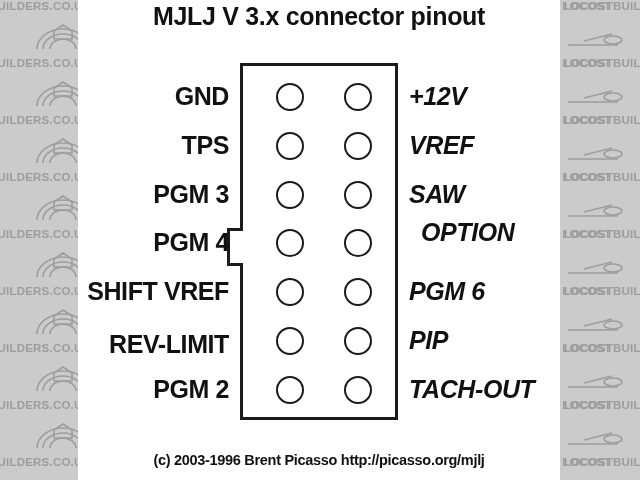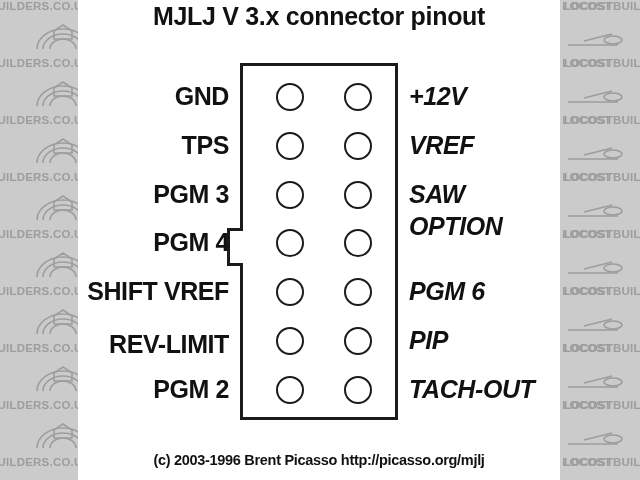--- a/index.html
+++ b/index.html
@@ -827,21 +827,21 @@
         <div class="pin-circle" style="left: 266px; top: 131.8px;"></div>
         <div class="pin-label left" style="top: 132.8px;">TPS</div>
         <div class="pin-label right" style="top: 132.8px;">VREF</div>
         <div class="pin-circle" style="left: 198px; top: 180.6px;"></div>
         <div class="pin-circle" style="left: 266px; top: 180.6px;"></div>
         <div class="pin-label left" style="top: 181.6px;">PGM 3</div>
         <div class="pin-label right" style="top: 181.6px;">SAW</div>
         <div class="pin-circle" style="left: 198px; top: 229.4px;"></div>
         <div class="pin-circle" style="left: 266px; top: 229.4px;"></div>
         <div class="pin-label left" style="top: 230.4px;">PGM 4</div>
-        <div class="pin-label right" style="top: 214px;">OPTION</div>
+        <div class="pin-label right" style="top: 220px; margin-left: 12px;">OPTION</div>
         <div class="pin-circle" style="left: 198px; top: 278.2px;"></div>
         <div class="pin-circle" style="left: 266px; top: 278.2px;"></div>
         <div class="pin-label left" style="top: 279.2px;">SHIFT VREF</div>
         <div class="pin-label right" style="top: 279.2px;">PGM 6</div>
         <div class="pin-circle" style="left: 198px; top: 327px;"></div>
         <div class="pin-circle" style="left: 266px; top: 327px;"></div>
         <div class="pin-label left" style="top: 312px; margin-top: 20px;">REV-LIMIT</div>
         <div class="pin-label right" style="top: 328px;">PIP</div>
         <div class="pin-circle" style="left: 198px; top: 375.8px;"></div>
         <div class="pin-circle" style="left: 266px; top: 375.8px;"></div>

